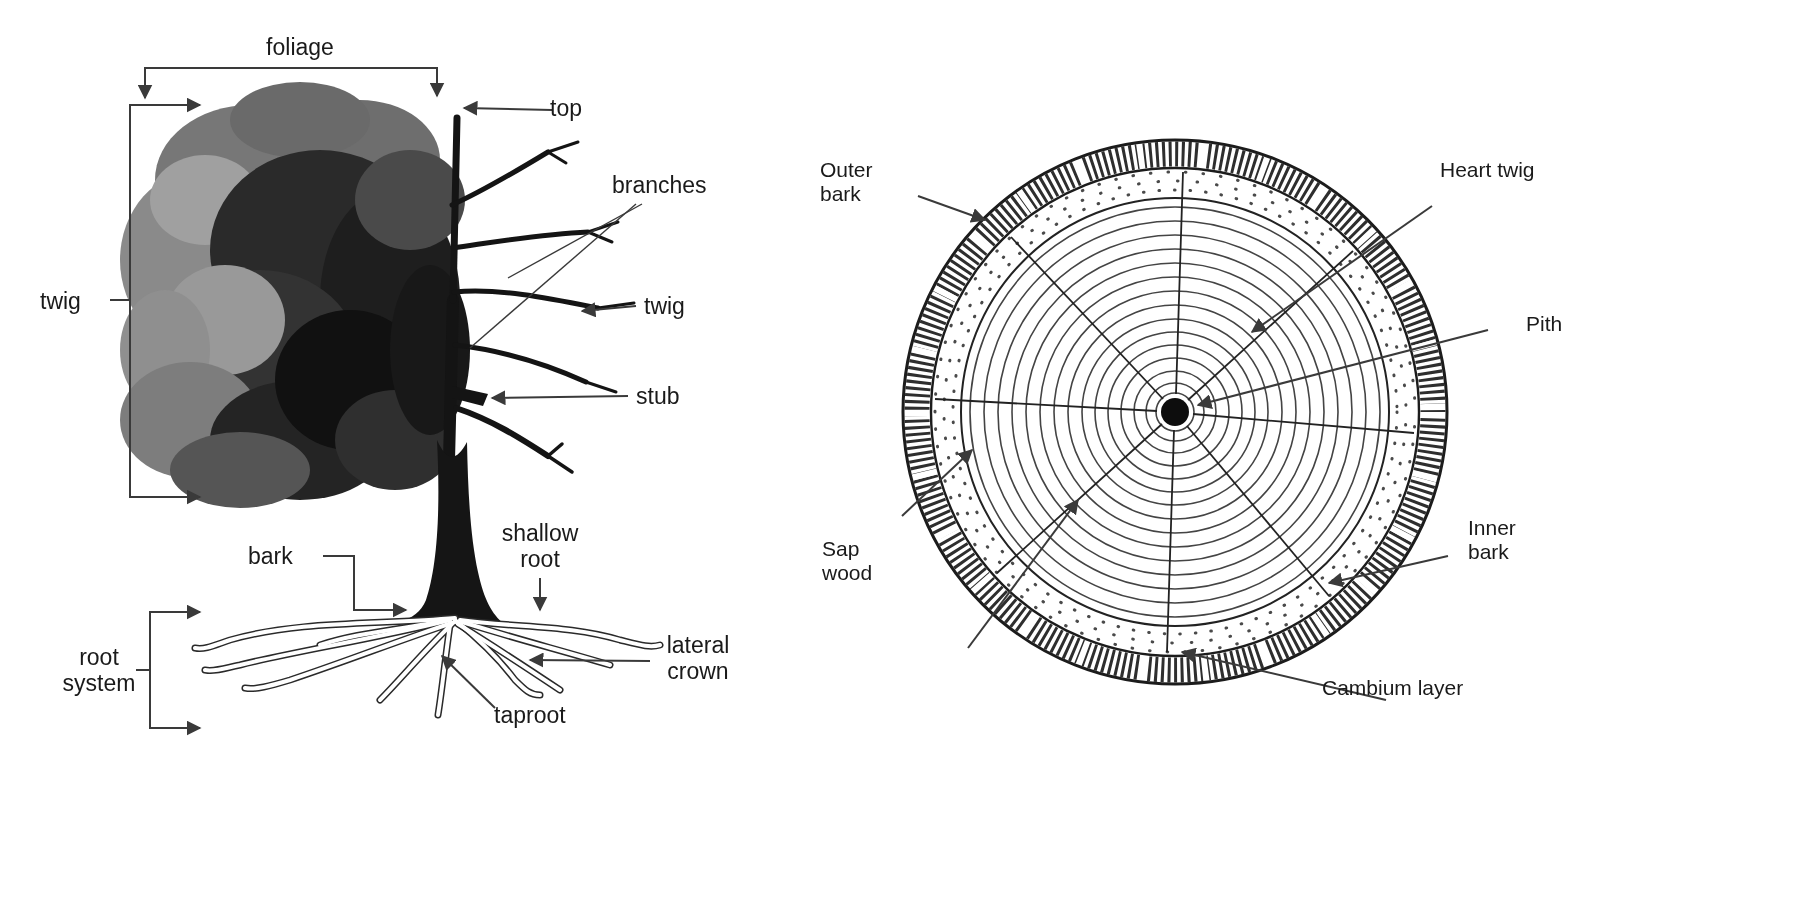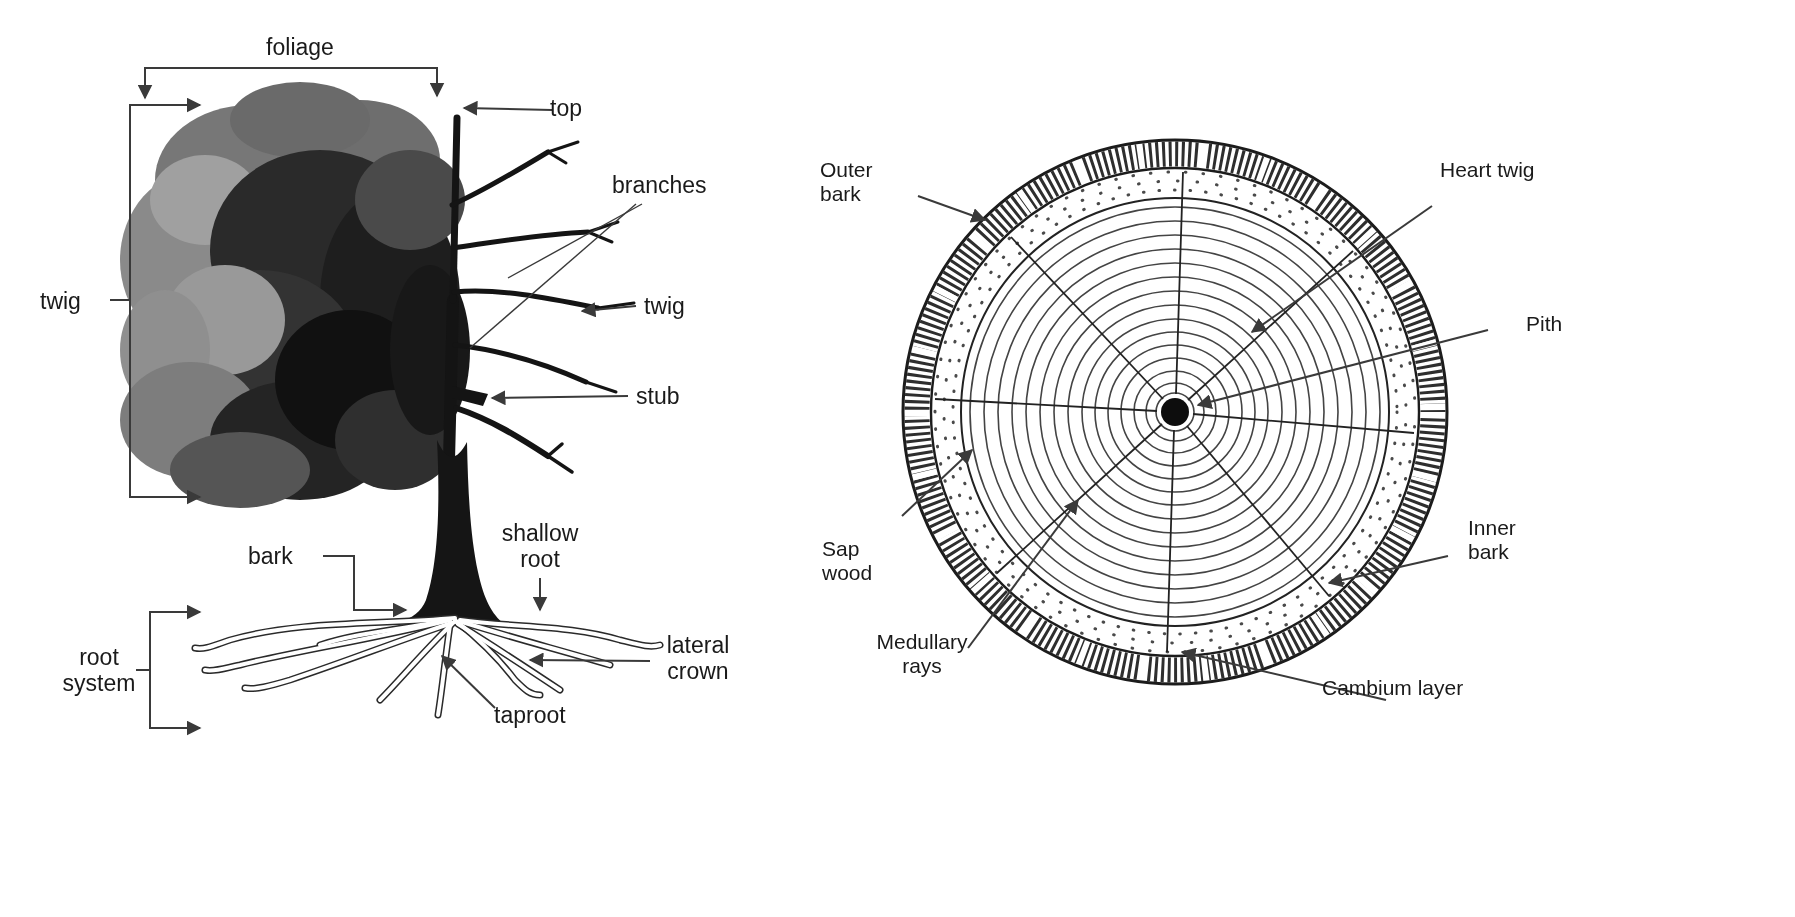--- a/index.html
+++ b/index.html
@@ -185,16 +185,15 @@
   <div class="lbl sz-l ctr" style="left:492px;top:520px;width:96px;">shallow root</div>
   <div class="lbl sz-l ctr" style="left:656px;top:632px;width:84px;">lateral crown</div>
   <div class="lbl sz-l" style="left:494px;top:702px;">taproot</div>
   <div class="lbl sz-l ctr" style="left:55px;top:644px;width:88px;">root system</div>
 
   <div class="lbl sz-r" style="left:820px;top:158px;width:92px;">Outer bark</div>
   <div class="lbl sz-r" style="left:1440px;top:158px;width:96px;">Heart twig</div>
   <div class="lbl sz-r" style="left:1494px;top:312px;margin-left:32px;">Pith</div>
   <div class="lbl sz-r" style="left:822px;top:503px;width:80px;margin-top:34px;">Sap wood</div>
   <div class="lbl sz-r" style="left:1452px;top:516px;width:88px;margin-left:16px;">Inner bark</div>
-  <div class="lbl sz-r ctr" style="left:858px;top:630px;width:128px;">Medullary rays</div>
   <div class="lbl sz-r" style="left:1322px;top:676px;">Cambium layer</div>
 
 </div>
 
 </body></html>

